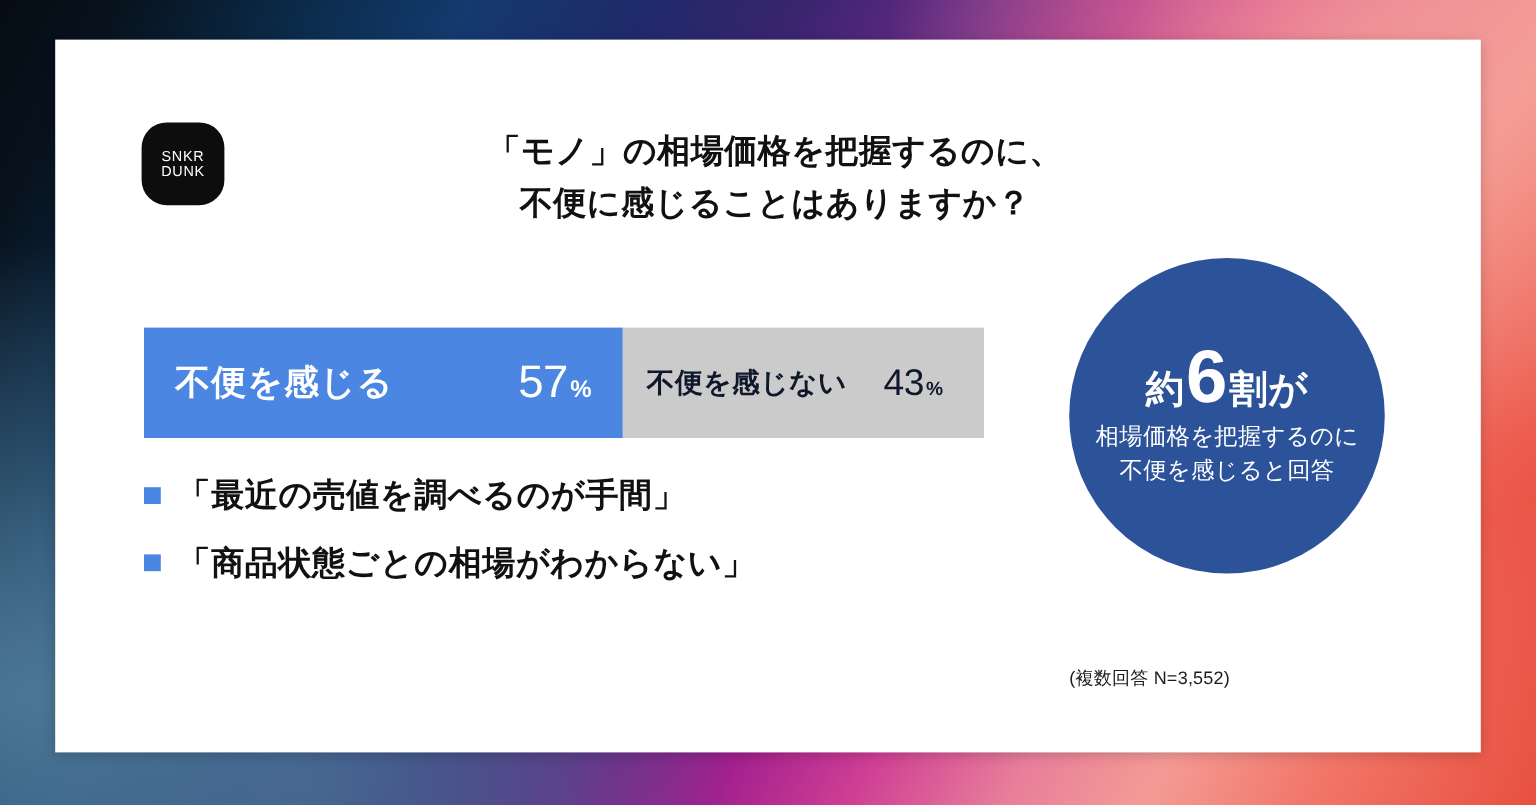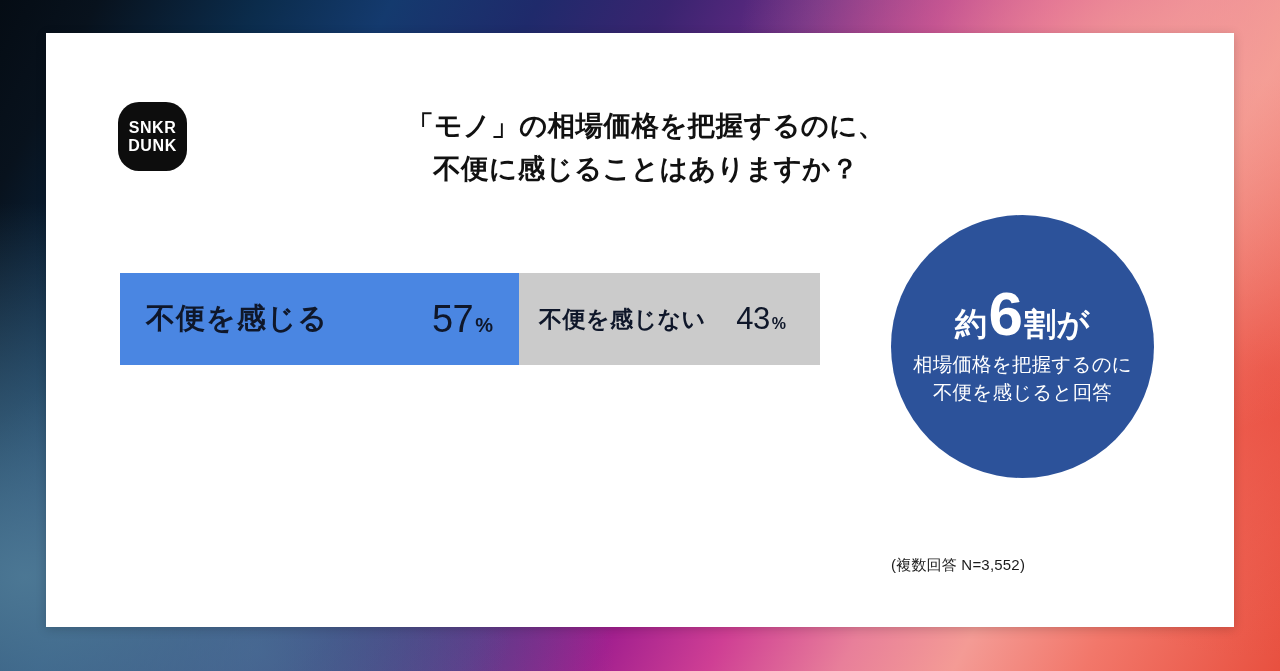--- a/index.html
+++ b/index.html
@@ -67,22 +67,22 @@
     background: #0d0d0d;
     border-radius: 21px;
     display: flex;
     flex-direction: column;
     align-items: center;
     justify-content: center;
     line-height: 1.08;
   }
   #logo .logo-line {
     color: #ffffff;
-    font-size: 16px;
-    font-weight: 700;
+    font-size: 12px;
+    font-weight: 400;
     letter-spacing: 0.6px;
     font-family: "Liberation Sans", sans-serif;
   }
 
   
   #headline {
     position: absolute;
     left: 290px;
     top: 71px;
     width: 620px;
@@ -103,21 +103,21 @@
     width: 700px;
     height: 92px;
     display: flex;
   }
   .bar-seg {
     height: 100%;
     display: flex;
     align-items: center;
     box-sizing: border-box;
   }
-  #seg-yes { background: #4a86e2; color: #0f172a; padding-left: 26px; }
+  #seg-yes { background: #4a86e2; color: #ffffff; padding-left: 26px; }
   #seg-no  { background: #cbcbcb; color: #0f172a; padding-left: 20px; }
 
   .seg-label {
     font-size: 27px;
     font-weight: 700;
     letter-spacing: 1px;
     white-space: nowrap;
   }
   #seg-yes .seg-label { font-size: 29px; }
   #seg-no  .seg-label { font-size: 23px; letter-spacing: 0.5px; }
@@ -243,20 +243,30 @@
       </div>
       <div class="bar-seg" id="seg-no" style="width:43%;">
         <span class="seg-label">不便を感じない</span>
         <span class="seg-value">
           <span class="val-num">43</span>
           <span class="val-pct">%</span>
         </span>
       </div>
     </div>
 
+    <div id="bullets">
+      <div class="bullet-row">
+        <span class="bullet-mark"></span>
+        <span class="bullet-text">「最近の売値を調べるのが手間」</span>
+      </div>
+      <div class="bullet-row">
+        <span class="bullet-mark"></span>
+        <span class="bullet-text">「商品状態ごとの相場がわからない」</span>
+      </div>
+    </div>
 
     <div id="circle">
       <div id="circle-top">
         <span class="circ-word">約</span>
         <span class="circ-big">6</span>
         <span class="circ-word">割が</span>
       </div>
       <div class="circ-sub">相場価格を把握するのに</div>
       <div class="circ-sub">不便を感じると回答</div>
     </div>

